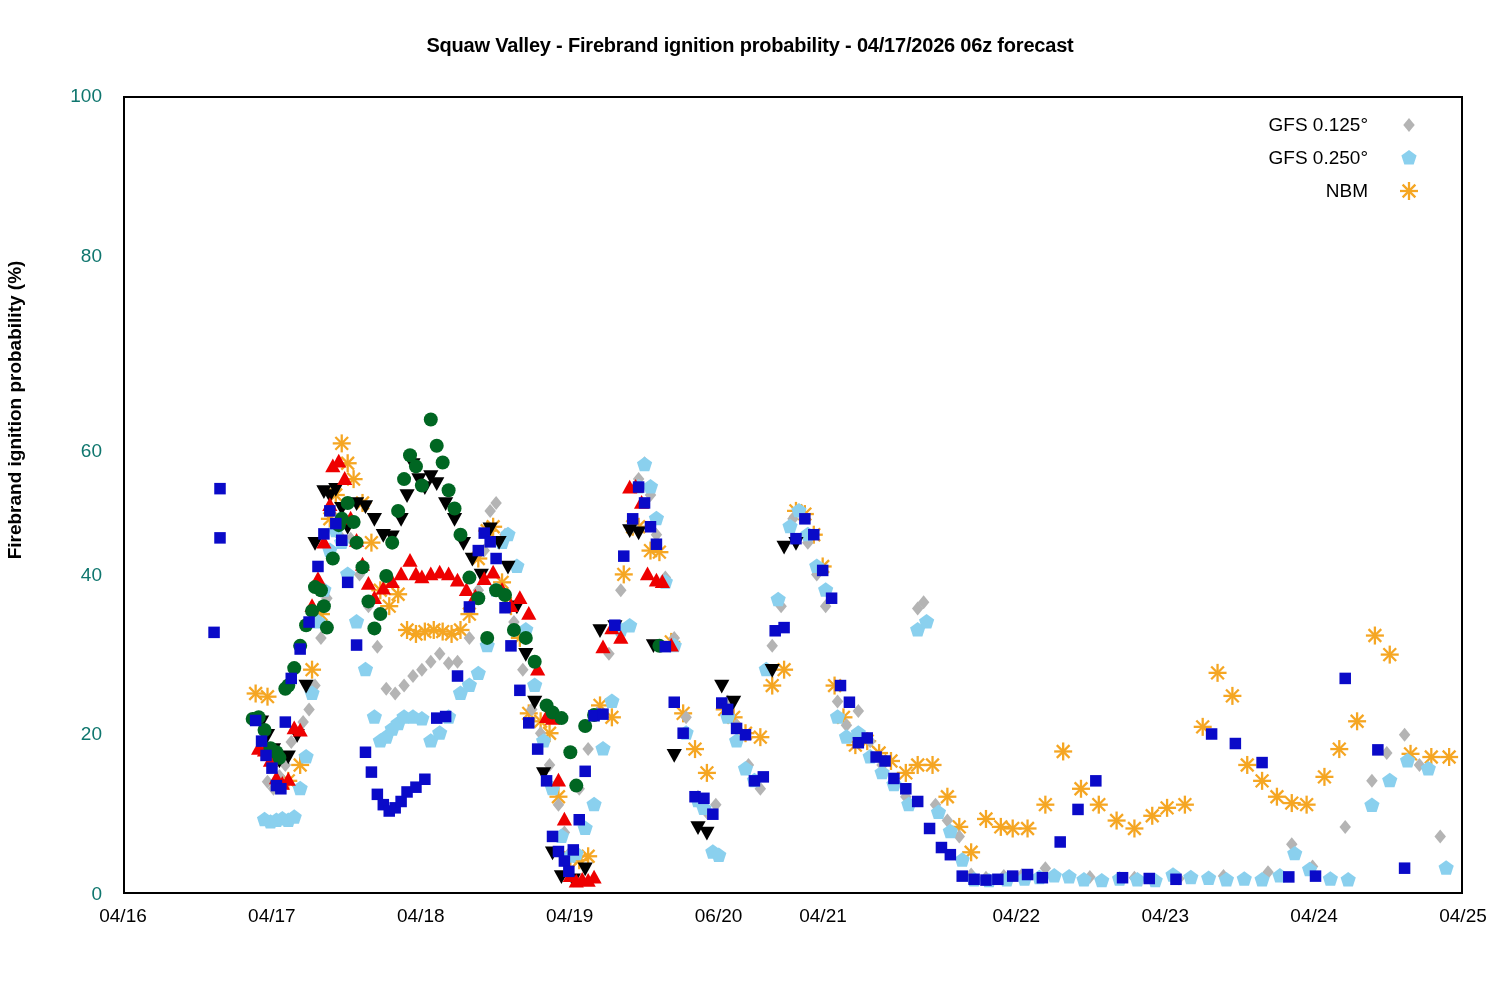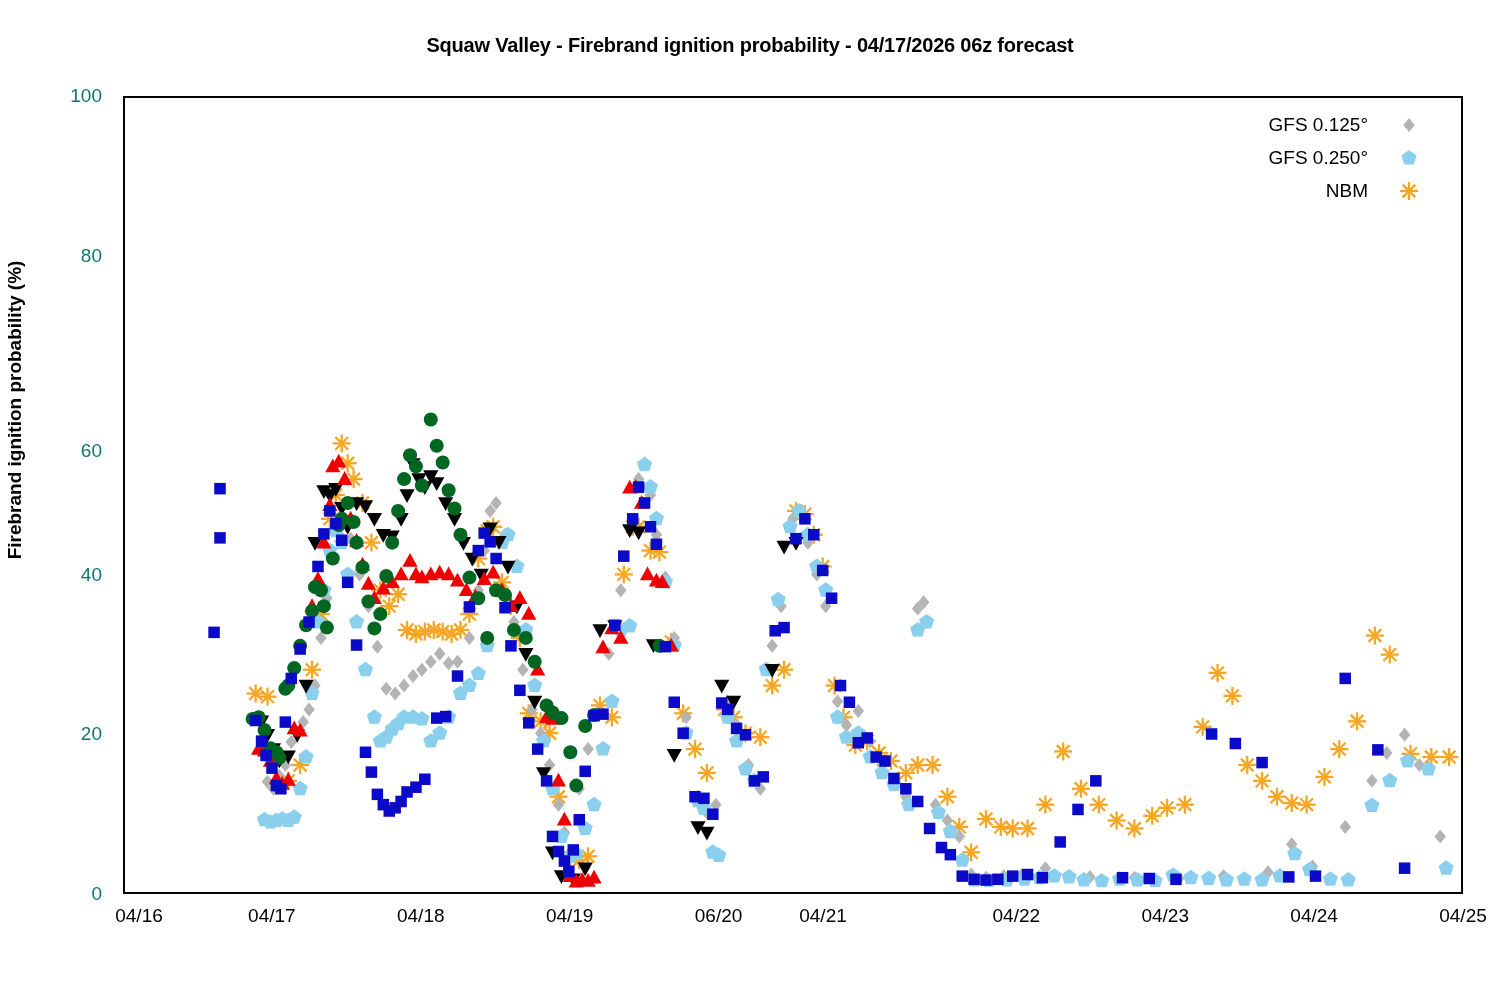--- a/index.html
+++ b/index.html
@@ -55,21 +55,21 @@
       <div class="ytick-mark right" style="top: 574.8px;"></div>
       <div class="ytick-label" style="top: 415.2px; margin-top: 36px;">60</div>
       <div class="ytick-mark" style="top: 415.2px;"></div>
       <div class="ytick-mark right" style="top: 415.2px;"></div>
       <div class="ytick-label" style="top: 255.6px;">80</div>
       <div class="ytick-mark" style="top: 255.6px;"></div>
       <div class="ytick-mark right" style="top: 255.6px;"></div>
       <div class="ytick-label" style="top: 96px;">100</div>
     </div>
   <div id="x-ticks">
-      <div class="xtick-label" style="left: 84px;">04/16</div>
+      <div class="xtick-label" style="left: 68px;">04/16</div>
       <div class="xtick-label" style="left: 216.889px;">04/17</div>
       <div class="xtick-mark" style="left: 271.889px;"></div>
       <div class="xtick-mark bot" style="left: 271.889px;"></div>
       <div class="xtick-label" style="left: 365.778px;">04/18</div>
       <div class="xtick-mark" style="left: 420.778px;"></div>
       <div class="xtick-mark bot" style="left: 420.778px;"></div>
       <div class="xtick-label" style="left: 514.667px;">04/19</div>
       <div class="xtick-mark" style="left: 569.667px;"></div>
       <div class="xtick-mark bot" style="left: 569.667px;"></div>
       <div class="xtick-label" style="left: 663.556px;">06/20</div>

